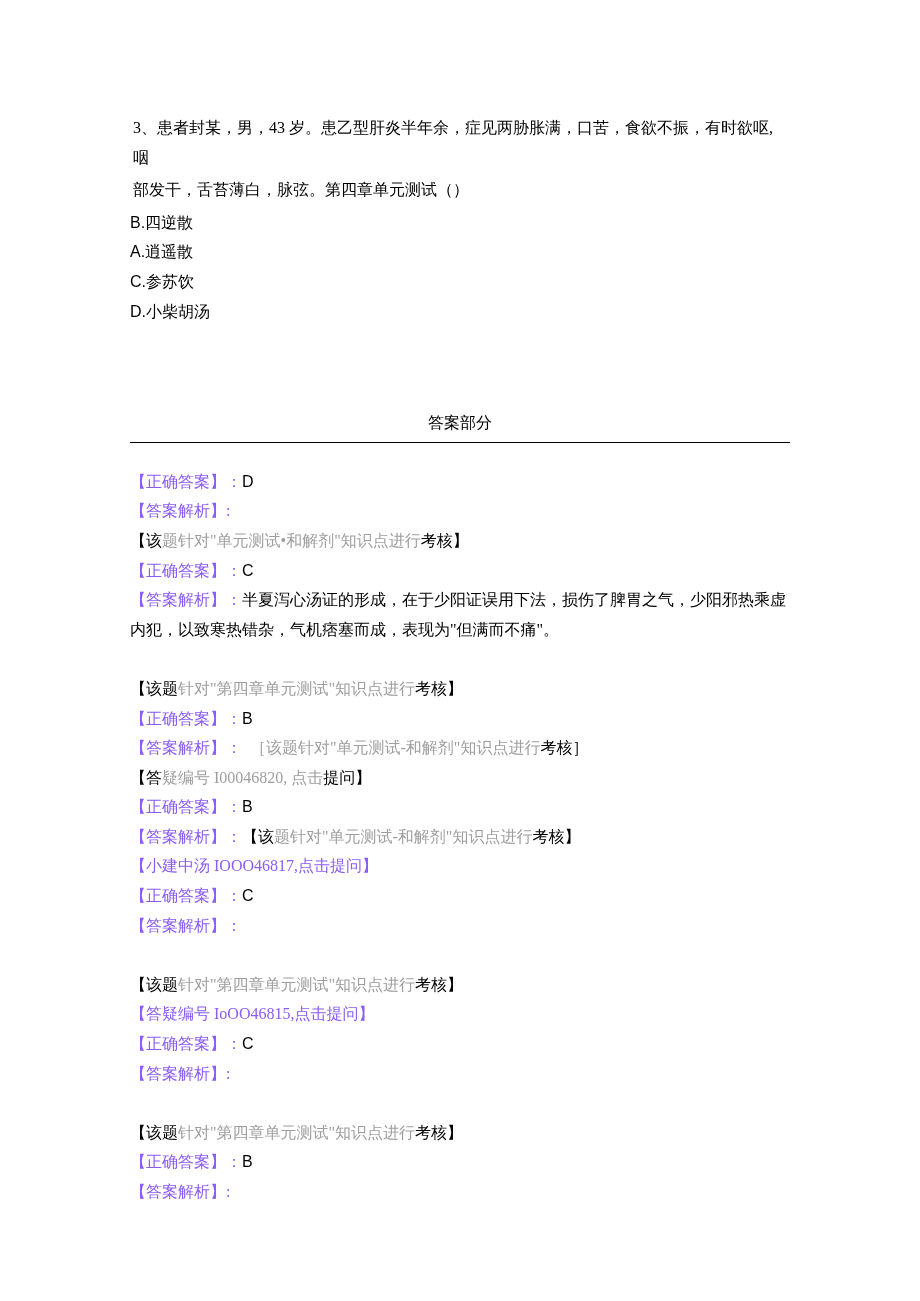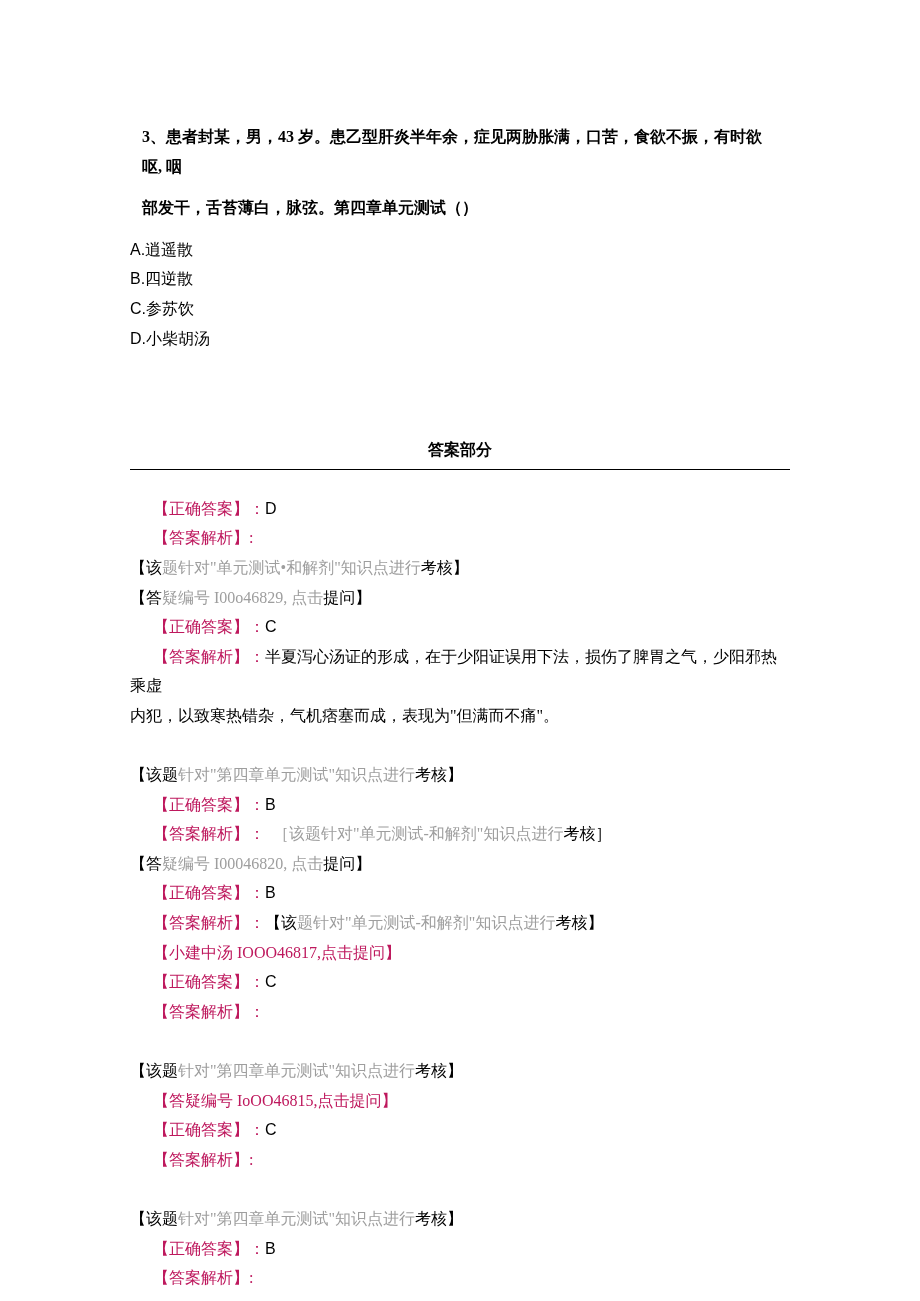--- a/index.html
+++ b/index.html
@@ -10,89 +10,84 @@
     font-size: 16px;
     color: #000000;
     line-height: 1.85;
   }
   .page {
     width: 920px;
     box-sizing: border-box;
     padding: 110px 130px 40px 130px;
   }
   .q-stem {
-    margin: 12px;
-    font-weight: bold;
+    margin: 3px;
   }
   .q-options {
     margin: 0;
   }
   .option-line {
     display: block;
   }
   .letter-sans {
     font-family: Arial, "Helvetica", sans-serif;
   }
   .answer-section-title {
     text-align: center;
-    font-weight: bold;
+    font-weight: normal;
     margin-top: 82px;
     padding-bottom: 4px;
   }
   .hr {
     border: none;
     border-top: 1px solid #000;
     margin: 0 0 24px 0;
   }
   .answer-body p {
     margin: 0;
   }
   .blue {
-    color: #be185d;
-    margin-left: 23px;
+    color: #8b5cf6;
   }
   .gray {
     color: #9e9e9e;
   }
   .spacer {
     height: 1.85em;
   }
 </style>
 </head>
 <body>
 
 <div class="page">
 
   <p class="q-stem">3、患者封某，男，43 岁。患乙型肝炎半年余，症见两胁胀满，口苦，食欲不振，有时欲呕, 咽</p>
   <p class="q-stem">部发干，舌苔薄白，脉弦。第四章单元测试（）</p>
 
   <div class="q-options">
+    <span class="option-line"><span class="letter-sans">B.四逆散</span></span>
     <span class="option-line"><span class="letter-sans">A.逍遥散</span></span>
-    <span class="option-line"><span class="letter-sans">B.四逆散</span></span>
     <span class="option-line"><span class="letter-sans">C.参苏饮</span></span>
     <span class="option-line"><span class="letter-sans">D.小柴胡汤</span></span>
   </div>
 
   <div class="answer-section-title">答案部分</div>
   <hr class="hr">
 
   <div class="answer-body">
 
 
     <p>
       <span class="blue">【正确答案】：</span><span class="letter-sans">D</span>
     </p>
     <p>
       <span class="blue">【答案解析】:</span>
     </p>
     <p>
       <span>【该</span><span class="gray">题针对"单元测试•和解剂"</span><span class="gray">知识点进行</span><span>考核】</span>
-    </p>
-    <p>
-      <span>【答</span><span class="gray">疑编号 I00o46829, 点击</span><span>提问】</span>
     </p>
 
     <p>
       <span class="blue">【正确答案】：</span><span class="letter-sans">C</span>
     </p>
     <p>
       <span class="blue">【答案解析】：</span><span>半夏泻心汤证的形成，在于少阳证误用下法，损伤了脾胃之气，少阳邪热乘虚</span>
     </p>
     <p>内犯，以致寒热错杂，气机痞塞而成，表现为"但满而不痛"。</p>
     <div class="spacer"></div>

